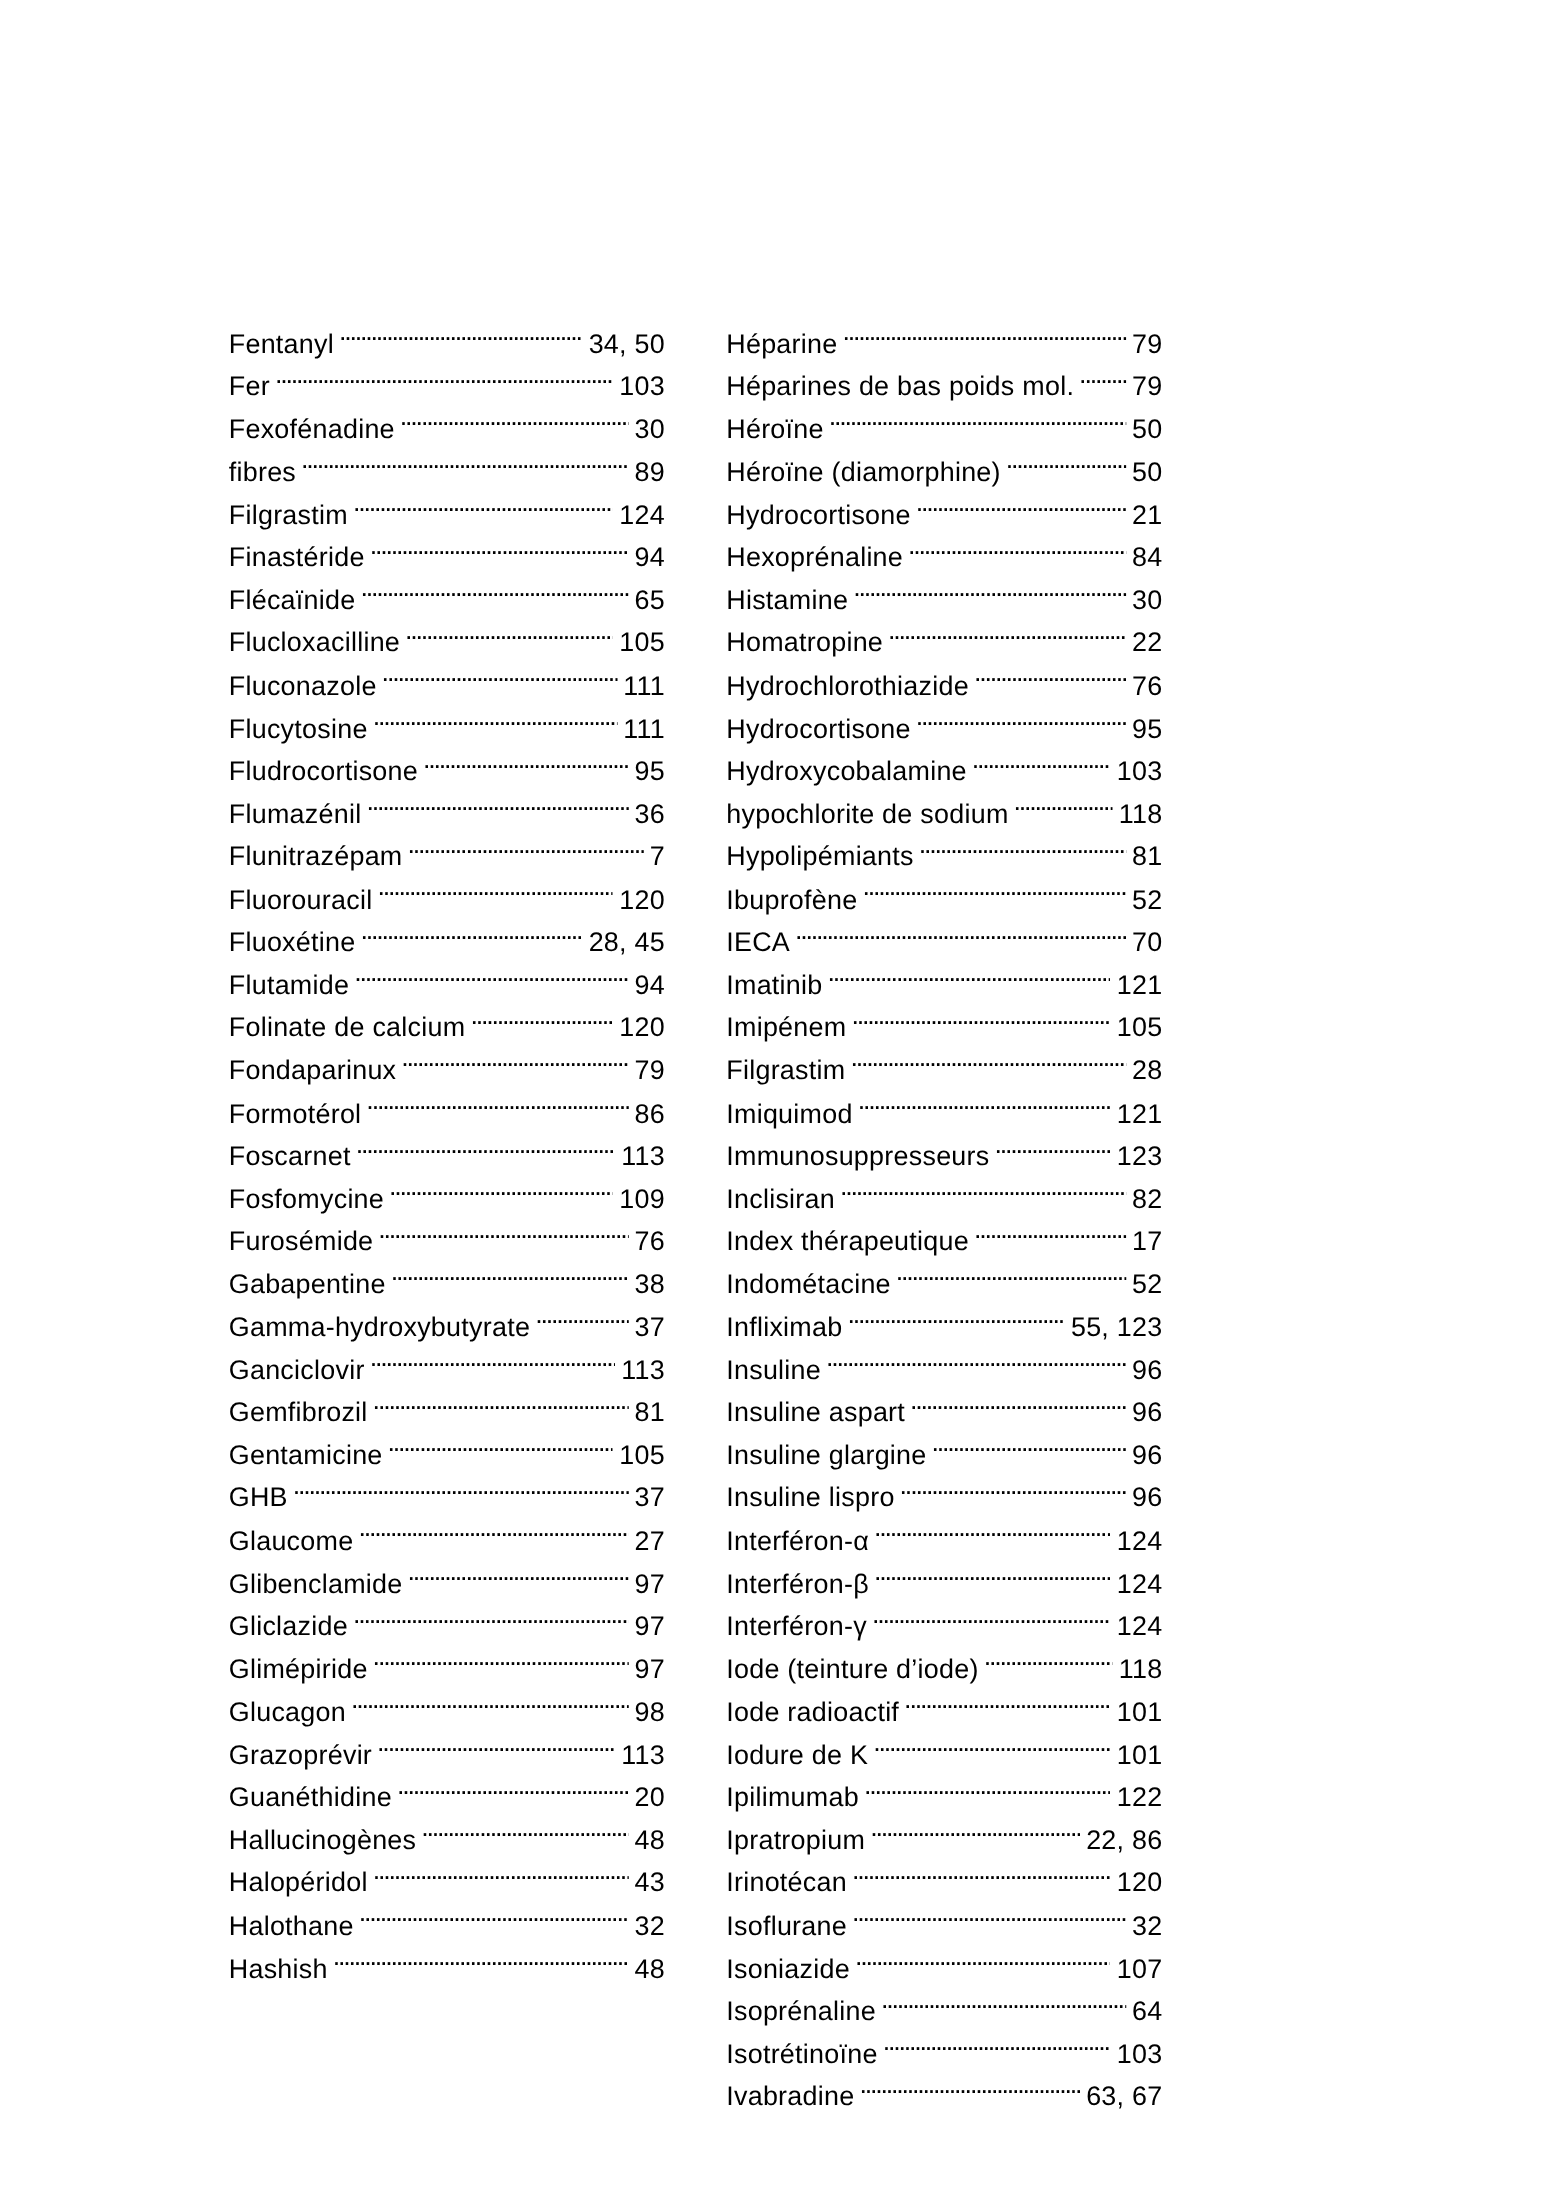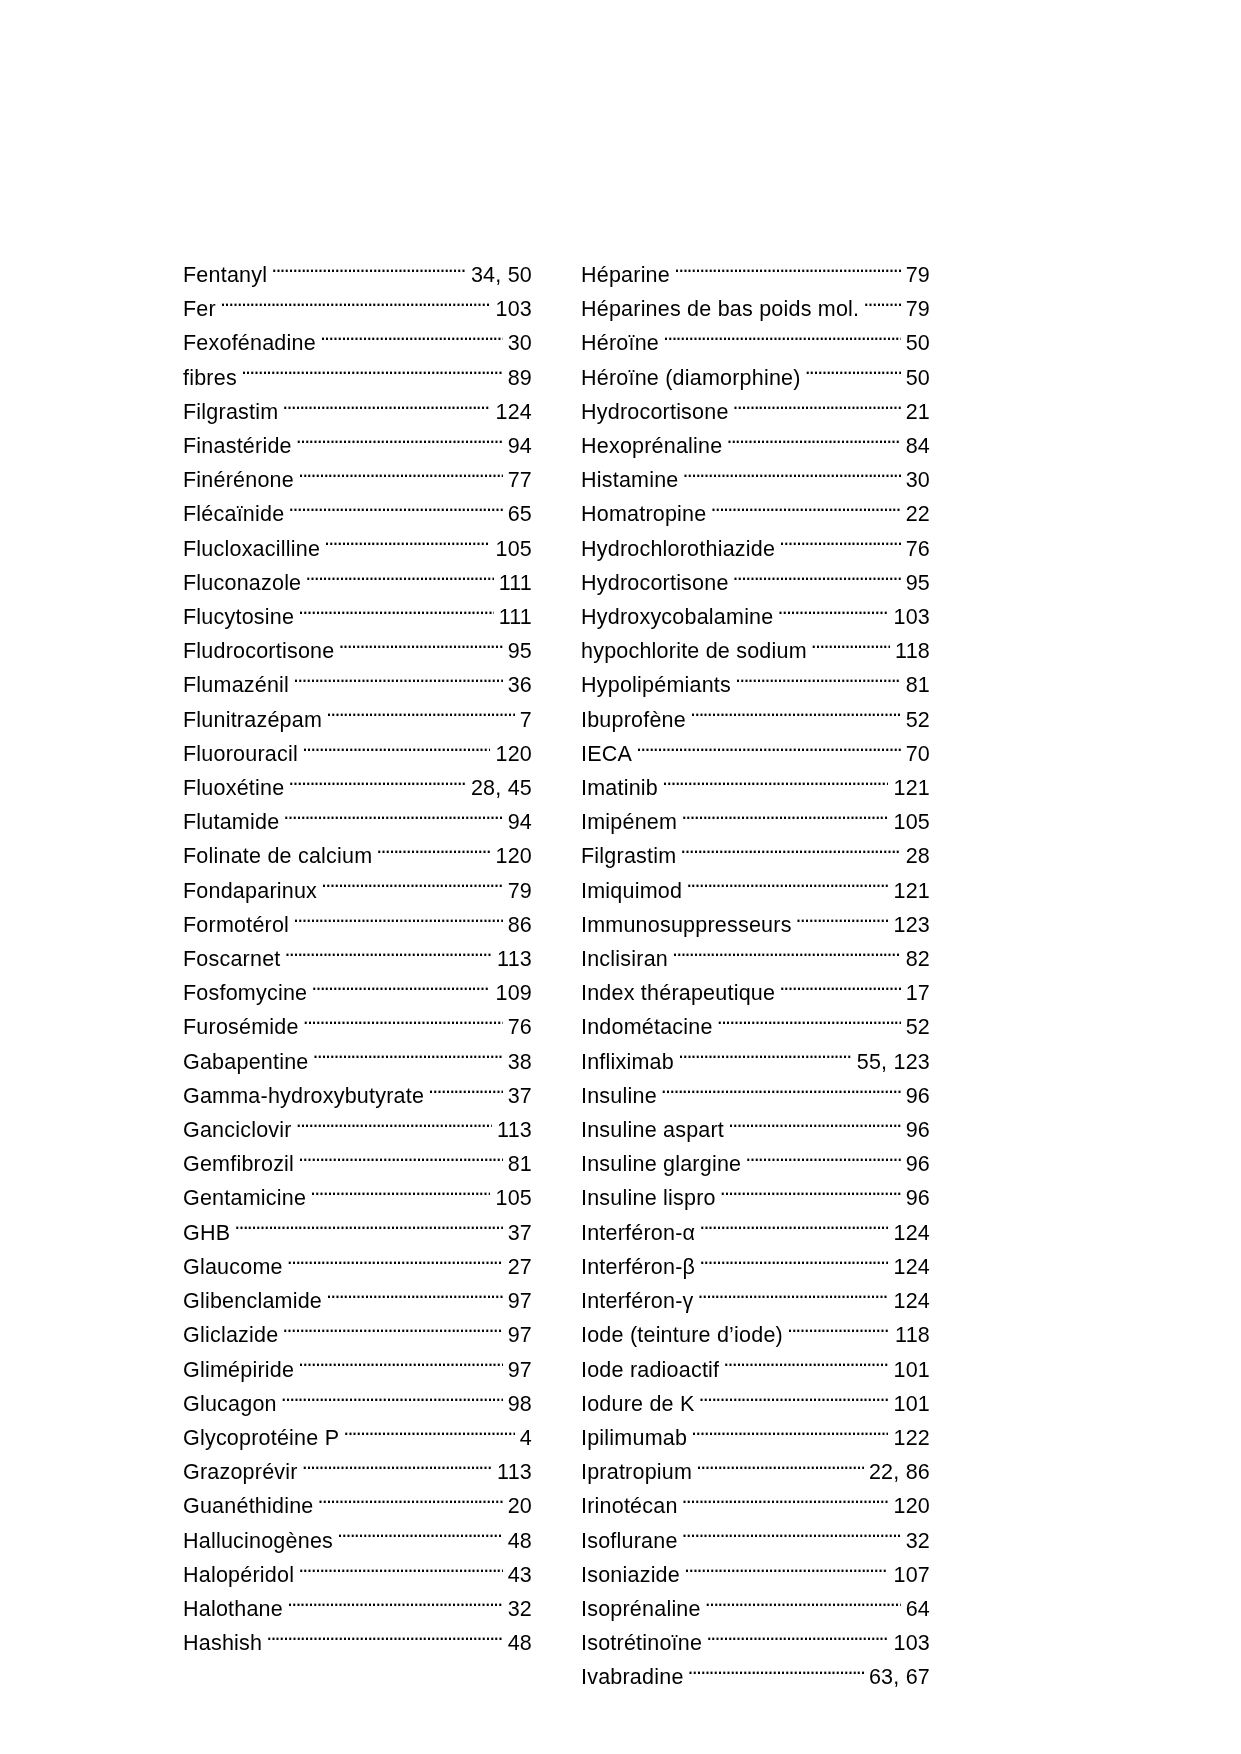--- a/index.html
+++ b/index.html
@@ -108,25 +108,20 @@
           <span class="entry-term">Filgrastim</span>
           <span class="entry-leader"></span>
           <span class="entry-page">124</span>
         </div>
         <div class="index-entry">
           <span class="entry-term">Finastéride</span>
           <span class="entry-leader"></span>
           <span class="entry-page">94</span>
         </div>
         <div class="index-entry">
-          <span class="entry-term">Finérénone</span>
-          <span class="entry-leader"></span>
-          <span class="entry-page">77</span>
-        </div>
-        <div class="index-entry">
           <span class="entry-term">Flécaïnide</span>
           <span class="entry-leader"></span>
           <span class="entry-page">65</span>
         </div>
         <div class="index-entry">
           <span class="entry-term">Flucloxacilline</span>
           <span class="entry-leader"></span>
           <span class="entry-page">105</span>
         </div>
         <div class="index-entry">
@@ -246,25 +241,20 @@
         </div>
         <div class="index-entry">
           <span class="entry-term">Glimépiride</span>
           <span class="entry-leader"></span>
           <span class="entry-page">97</span>
         </div>
         <div class="index-entry">
           <span class="entry-term">Glucagon</span>
           <span class="entry-leader"></span>
           <span class="entry-page">98</span>
-        </div>
-        <div class="index-entry">
-          <span class="entry-term">Glycoprotéine P</span>
-          <span class="entry-leader"></span>
-          <span class="entry-page">4</span>
         </div>
         <div class="index-entry">
           <span class="entry-term">Grazoprévir</span>
           <span class="entry-leader"></span>
           <span class="entry-page">113</span>
         </div>
         <div class="index-entry">
           <span class="entry-term">Guanéthidine</span>
           <span class="entry-leader"></span>
           <span class="entry-page">20</span>

